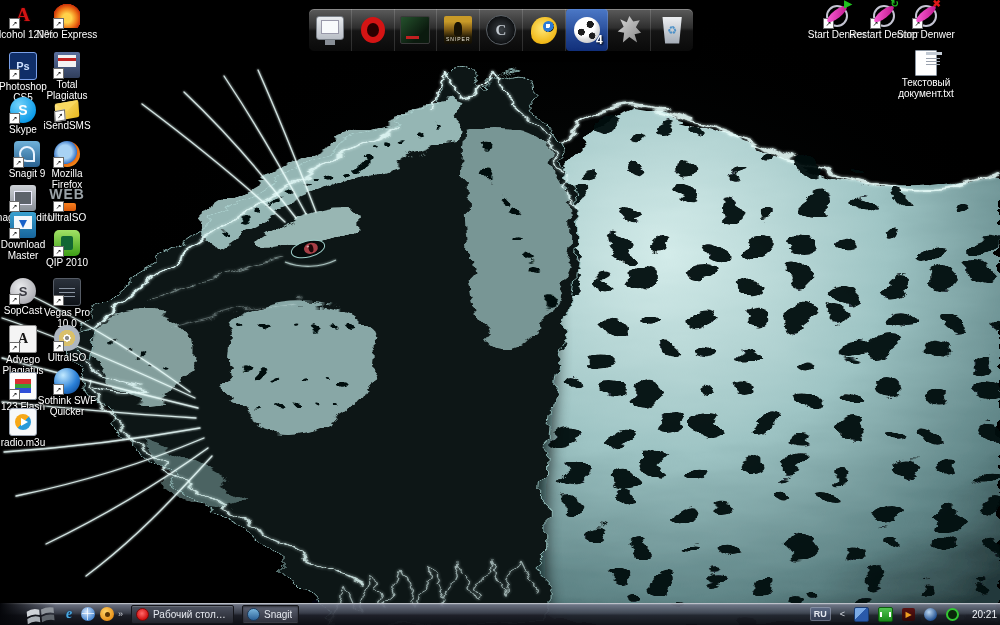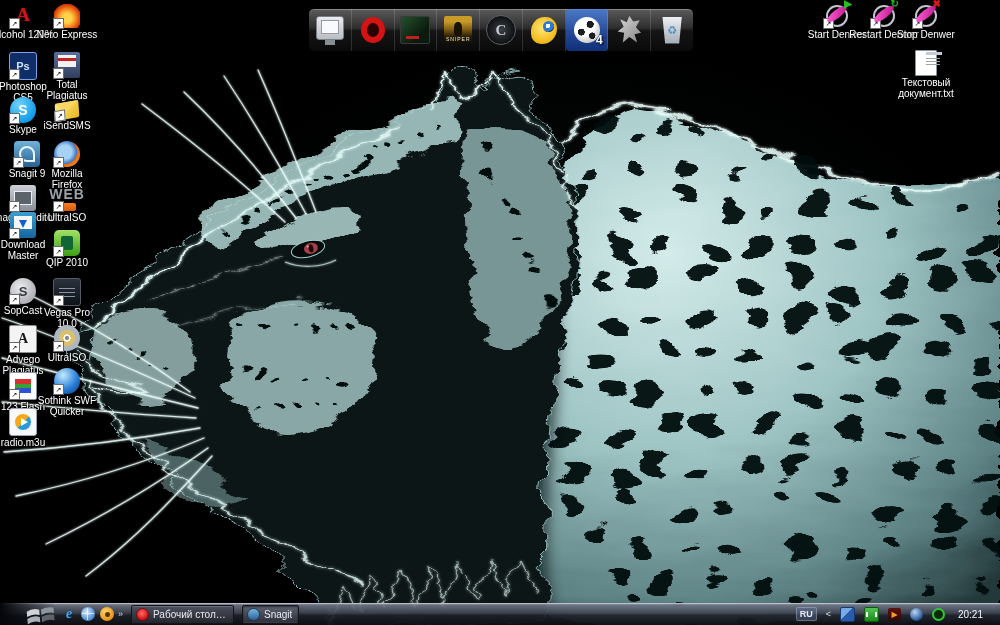--- a/index.html
+++ b/index.html
@@ -116,21 +116,21 @@
   .q-orange::before{content:"";width:5px;height:5px;border-radius:50%;background:#5a3404;}
   .chev{color:#cfd3da;font-size:9px;margin-left:4px;flex:0 0 auto;cursor:pointer;}
   .tbtn{height:17px;margin-left:8px;padding:0 6px 0 4px;display:flex;align-items:center;gap:4px;min-width:0;
         background:linear-gradient(#4c515f,#23252d);border:1px solid #14151a;border-radius:2px;
         box-shadow:inset 0 1px 0 rgba(255,255,255,.16);cursor:pointer;flex:0 0 auto;}
   .tbtn.active{background:linear-gradient(#5d6272,#2c2e38);box-shadow:inset 0 1px 2px rgba(0,0,0,.5),inset 0 -1px 0 rgba(255,255,255,.08);}
   .tbtn .ti{width:11px;height:11px;border-radius:50%;flex:0 0 auto;}
   .ti-opera{background:radial-gradient(circle at 45% 40%,#ff6a6a,#d01010 70%);border:1px solid #7a0808;}
   .ti-snagit{border-radius:2px;background:linear-gradient(#79b5dd,#2a6096);border:1px solid #1a3a5c;}
   .tbtn .tt{color:#e6e9ef;font-size:10px;white-space:nowrap;overflow:hidden;text-overflow:ellipsis;max-width:74px;}
-  #trayArea{margin-left:auto;display:flex;align-items:center;gap:9px;padding-right:17px;flex:0 0 auto;}
+  #trayArea{margin-left:auto;display:flex;align-items:center;gap:9px;padding-right:3px;flex:0 0 auto;}
   .lang{color:#e4e8f0;font-size:9px;font-weight:bold;background:rgba(96,114,160,.4);border:1px solid rgba(255,255,255,.25);
         border-radius:2px;padding:0 3px;line-height:12px;cursor:pointer;}
   .tchev{color:#d8dce4;font-size:9px;cursor:pointer;}
   .tico{width:13px;height:13px;position:relative;cursor:pointer;display:flex;align-items:center;justify-content:center;}
   .t-net{background:linear-gradient(135deg,#7aaae6 0 45%,#2a5aaa 46%);border-radius:2px;border:1px solid #183a70;}
   .t-dm{background:linear-gradient(#52c452,#1a8a1a);border-radius:2px;border:1px solid #0c5c0c;}
   .t-dm::before{content:"";width:7px;height:5px;border-left:2px solid #fff;border-right:2px solid #fff;}
   .t-play{background:linear-gradient(#5a1212,#2e0808);border-radius:2px;color:#f0a020;font-size:8px;line-height:13px;}
   .t-play::before{content:"\25B6";}
   .t-blue{border-radius:50%;background:radial-gradient(circle at 38% 32%,#bcd8f2,#1a4a8c 75%);}

